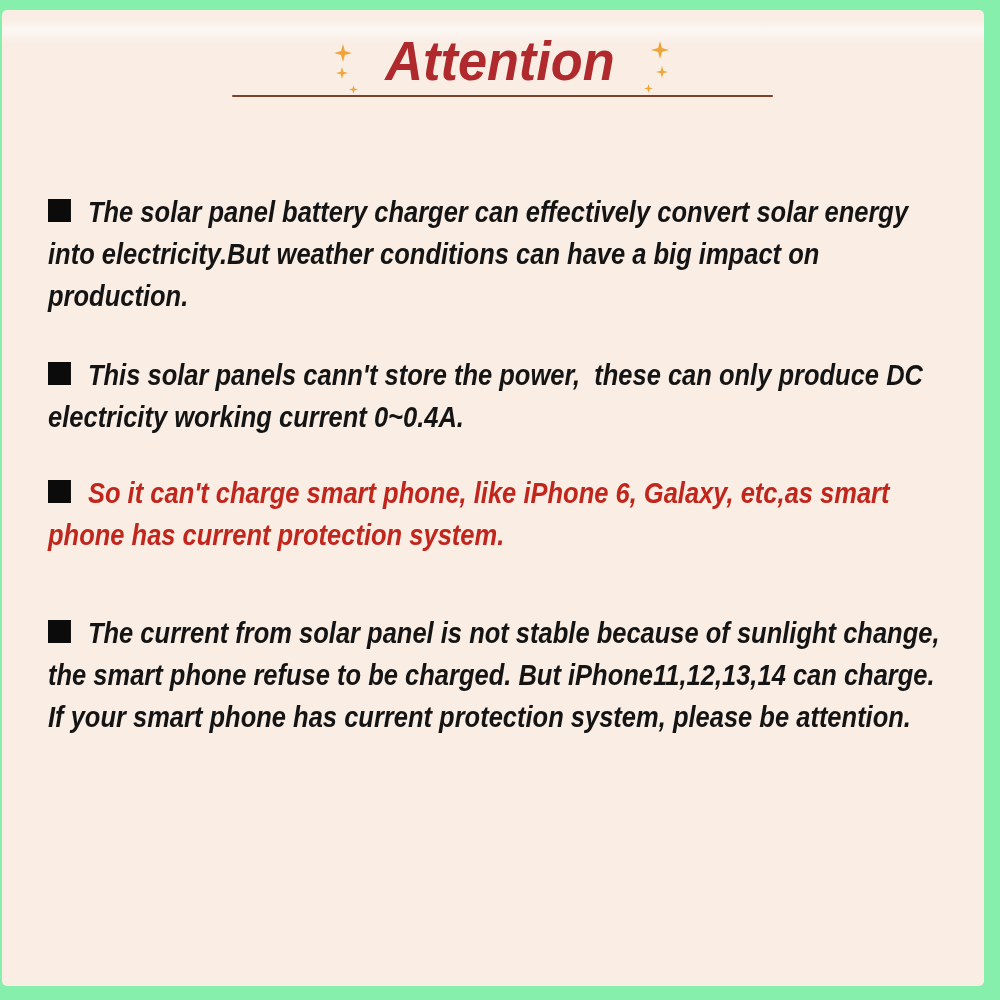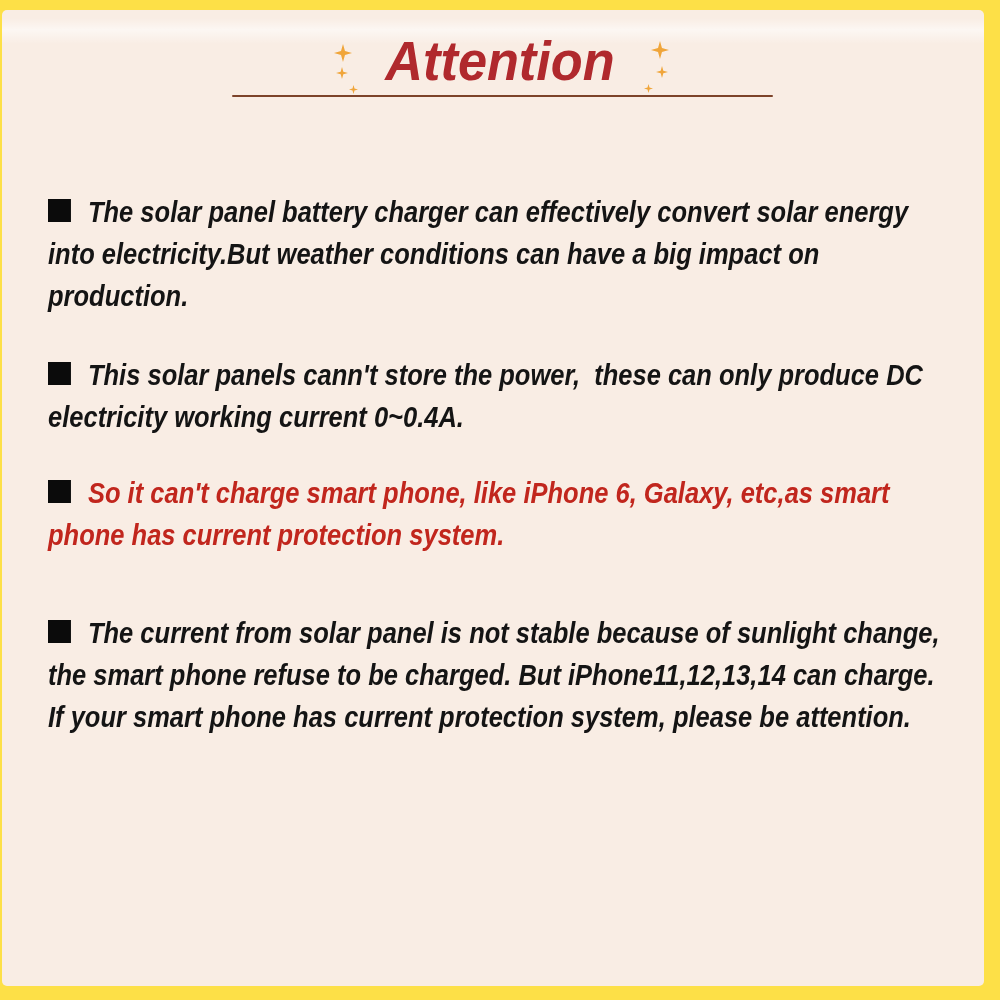--- a/index.html
+++ b/index.html
@@ -42,21 +42,21 @@
   .n4{top:612px}
   .bullet{
     display:inline-block;width:27px;height:23px;margin-right:20px;
     vertical-align:0px;background:#0b0b0b;
   }
   .notice-text{white-space:pre-wrap;}
 </style>
 </head>
 <body>
 
-<div class="page" style="background: #fde047;">
+<div class="page" style="background: #86efac;">
 
   <div class="panel" style="background: rgb(249, 237, 228);"></div>
 
   <div class="title" style="color: rgb(176, 41, 45);">Attention</div>
 
   <span class="star lg" style="left: 334px; top: 44px; background: rgb(240, 165, 58);"></span>
   <span class="star md" style="left: 336px; top: 67px; background: rgb(240, 165, 58);"></span>
   <span class="star sm" style="left: 349px; top: 85px; background: rgb(240, 165, 58);"></span>
 
   <span class="star lg" style="left: 651px; top: 41px; background: rgb(240, 165, 58);"></span>

